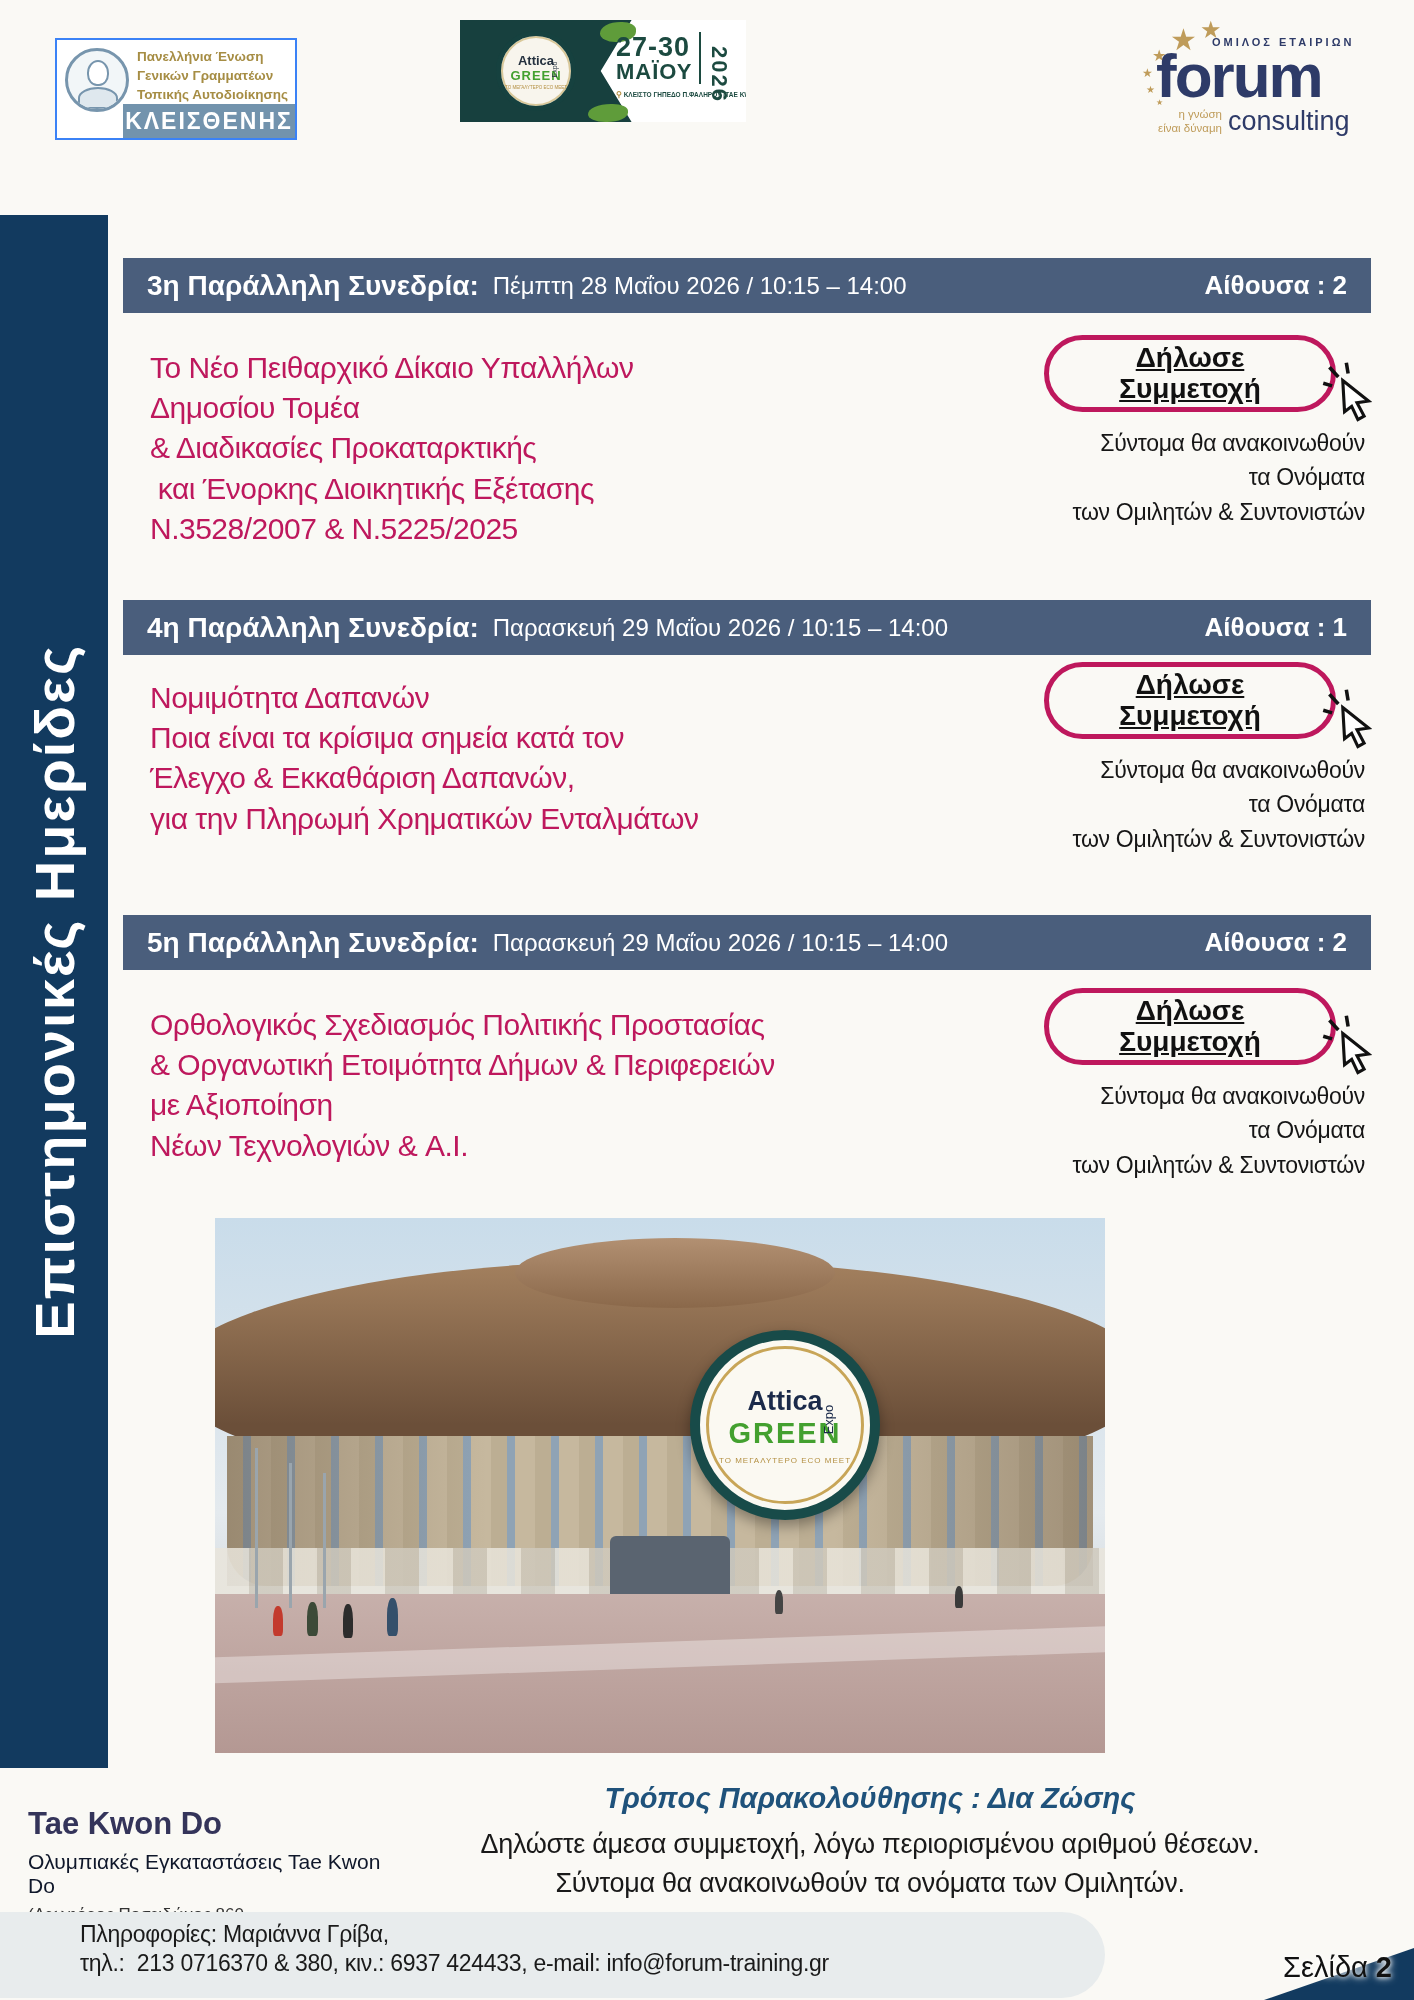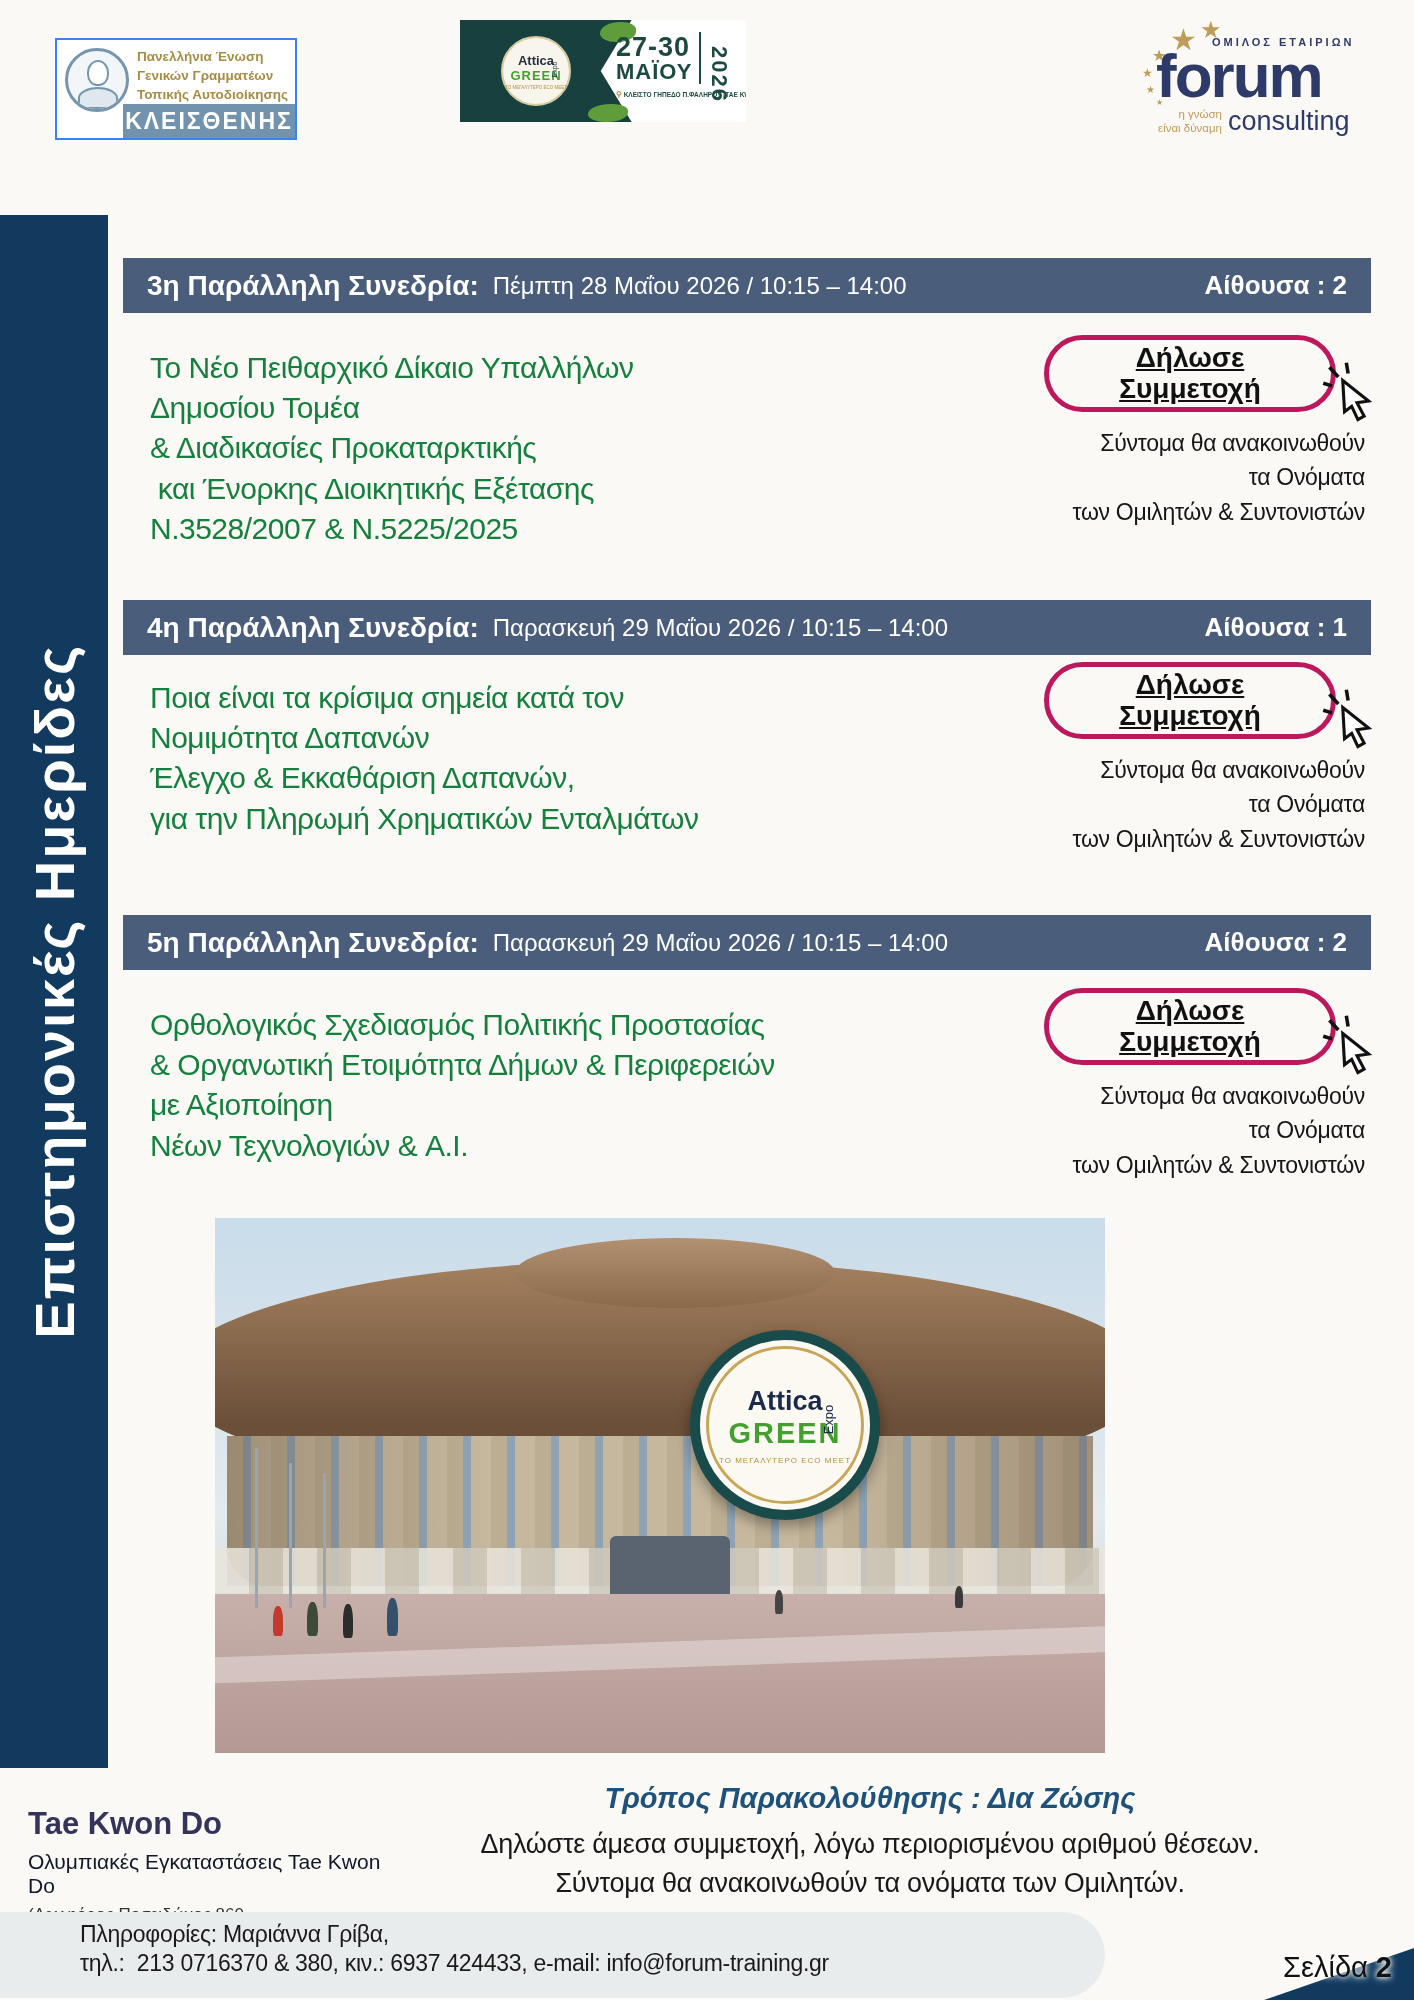--- a/index.html
+++ b/index.html
@@ -50,21 +50,21 @@
     display:flex; align-items:center; justify-content:center; }
   .sidebar-label { writing-mode: vertical-rl; transform: rotate(180deg);
     color:#fff; font-weight:bold; font-size:56px; letter-spacing:2px; white-space:nowrap; }
   
   .session-header { position:absolute; left:123px; width:1248px; height:55px; background:#4a5e7c;
     display:flex; align-items:center; padding:17px 24px; color:#fff; }
   .sh-title { font-weight:bold; font-size:28px; margin-right:14px; white-space:nowrap;}
   .sh-datetime { font-size:24px; white-space:nowrap;}
   .sh-room { margin-left:auto; font-weight:bold; font-size:26px; white-space:nowrap;}
   .session-content { position:absolute; left:150px; width:700px; font-size:30px; line-height:1.34;
-    color:#15803d; letter-spacing:-0.5px;}
+    color:#be185d; letter-spacing:-0.5px;}
   .session-content div { white-space:pre-wrap; }
   .session-action { position:absolute; left:1015px; width:350px; text-align:center; }
   .cta-wrap { position:relative; width:292px; margin:0 auto; }
   .cta-button { position:relative; width:292px; min-height:68px; border:5px solid #be185d; border-radius:42px;
     background:transparent; cursor:pointer; padding:2px 10px;
     font-family:"Liberation Sans",sans-serif; }
   .cta-button span { display:block; font-size:28px; font-weight:bold; color:#111;
     text-decoration:underline; line-height:1.12; }
   .cursor-icon { position:absolute; right:-40px; top:26px; z-index:5; }
   .session-note { margin-top:14px; font-size:23px; line-height:1.5; color:#161616; letter-spacing:-0.3px;text-align:right;}
@@ -214,22 +214,22 @@
       <div>των Ομιλητών &amp; Συντονιστών</div>
     </div>
   </div>
 
   <div class="session-header" style="top:600px;">
     <span class="sh-title">4η Παράλληλη Συνεδρία:</span>
     <span class="sh-datetime">Παρασκευή 29 Μαΐου 2026 / 10:15 – 14:00</span>
     <span class="sh-room">Αίθουσα : 1</span>
   </div>
   <div class="session-content" style="top:678px;">
+    <div>Νομιμότητα Δαπανών</div>
     <div>Ποια είναι τα κρίσιμα σημεία κατά τον</div>
-    <div>Νομιμότητα Δαπανών</div>
     <div>Έλεγχο &amp; Εκκαθάριση Δαπανών,</div>
     <div>για την Πληρωμή Χρηματικών Ενταλμάτων</div>
   </div>
   <div class="session-action" style="top:662px;">
     <div class="cta-wrap">
       <button class="cta-button">
         <span>Δήλωσε</span>
         <span>Συμμετοχή</span>
       </button>
       <svg class="cursor-icon" viewBox="0 0 60 72" width="54" height="64">

